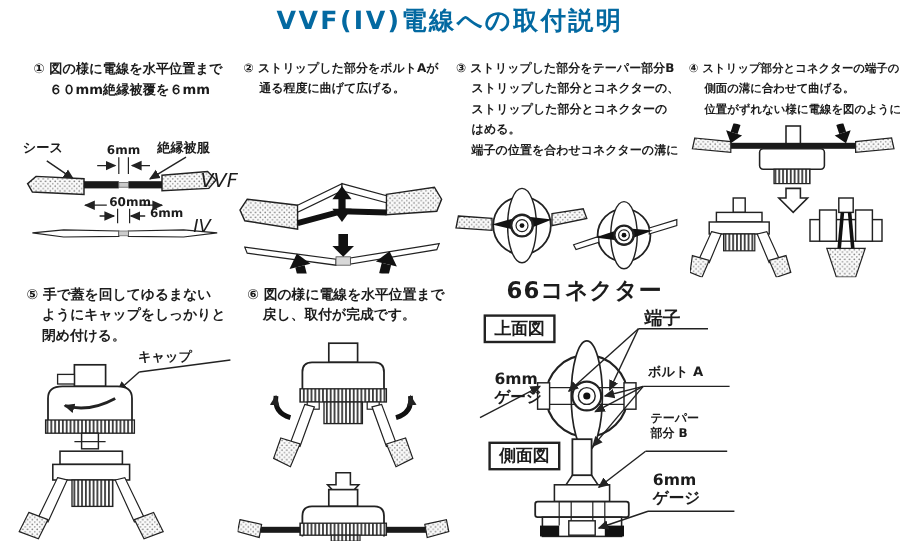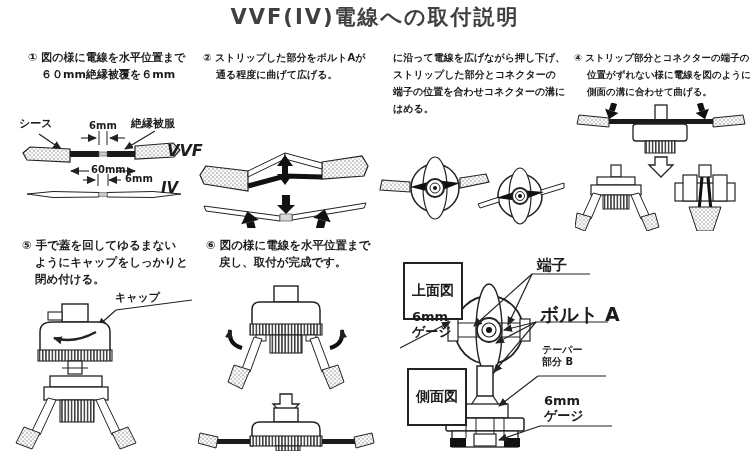--- a/index.html
+++ b/index.html
@@ -1,28 +1,28 @@
 <!DOCTYPE html>
 <html><head>
 <meta charset="utf-8">
 <style>
   *{margin:0;padding:0;box-sizing:border-box}
   html,body{background:#9a9a9a}
   .page{position:relative;width:750px;height:451px;background:#ffffff;overflow:hidden;
         font-family:"DejaVu Sans","Liberation Sans",sans-serif;color:#1c1c1c}
   .abs{position:absolute}
   .title{left:0;right:0;top:3px;text-align:center;font-size:21px;font-weight:bold;
-         color:#404040;letter-spacing:2px}
+         color:#0369a1;letter-spacing:2px}
   .step{font-weight:bold;white-space:nowrap}
   .step div{line-height:17px}
   .step .cont{padding-left:13px}
   .lbl{position:absolute;font-weight:bold;white-space:nowrap;line-height:1.15}
-  .boxlbl{position:absolute;border:2px solid #222;padding:18px 7px;font-weight:bold;
+  .boxlbl{position:absolute;border:2px solid #222;padding:1px 7px;font-weight:bold;
           font-size:14px;background:#fff;white-space:nowrap}
-  .wirelbl{font-style:italic;font-weight:bold}
+  .wirelbl{font-style:italic;font-weight:normal}
   svg{display:block;position:absolute;left:0;top:0}
   .dwrap{position:absolute}
 </style>
 </head>
 <body>
 
 <div class="page">
 
   <svg width="0" height="0" style="position:absolute">
     <defs>
@@ -47,30 +47,31 @@
     <div>① 図の様に電線を水平位置まで</div>
     <div class="cont">６０mm絶縁被覆を６mm</div>
   </div>
 
   <div class="abs step" style="left:203px;top:49px;font-size:10px">
     <div>② ストリップした部分をボルトAが</div>
     <div class="cont">通る程度に曲げて広げる。</div>
   </div>
 
   <div class="abs step" style="left:380px;top:49px;font-size:10px">
-    <div class="cont">に沿って電線を広げながら押し下げ、</div>
+    <div>③ ストリップした部分をテーパー部分B</div>
+    <div class="cont">ストリップした部分とコネクターの、</div>
     <div class="cont">ストリップした部分とコネクターの</div>
+    <div class="cont">はめる。</div>
     <div class="cont">端子の位置を合わせコネクターの溝に</div>
-    <div class="cont">はめる。</div>
   </div>
 
   <div class="abs step" style="left:574px;top:49px;font-size:9.5px">
     <div>④ ストリップ部分とコネクターの端子の</div>
+    <div class="cont">側面の溝に合わせて曲げる。</div>
     <div class="cont">位置がずれない様に電線を図のように</div>
-    <div class="cont">側面の溝に合わせて曲げる。</div>
   </div>
 
   <div class="abs step" style="left:206px;top:237px;font-size:11.5px">
     <div>⑥ 図の様に電線を水平位置まで</div>
     <div class="cont">戻し、取付が完成です。</div>
   </div>
 
   <div class="abs step" style="left:22px;top:237px;font-size:11.5px">
     <div>⑤ 手で蓋を回してゆるまない</div>
     <div class="cont">ようにキャップをしっかりと</div>
@@ -278,24 +279,25 @@
       <rect x="58" y="212" width="16" height="9" fill="#111"></rect>
       <rect x="112" y="212" width="16" height="9" fill="#111"></rect>
       <rect x="82" y="208" width="22" height="12" fill="#fff" stroke="#222" stroke-width="1.2"></rect>
 
       <line x1="146" y1="150" x2="214" y2="150" stroke="#222" stroke-width="1.2"></line>
       <line x1="146" y1="150" x2="107" y2="180" stroke="#222" stroke-width="1.2" marker-end="url(#ah)"></line>
 
       <line x1="148" y1="200" x2="220" y2="200" stroke="#222" stroke-width="1.2"></line>
       <line x1="148" y1="200" x2="107" y2="214" stroke="#222" stroke-width="1.2" marker-end="url(#ah)"></line>
     </svg>
+    <div class="lbl" style="left:30px;top:6px;font-size:19px;letter-spacing:1px">66コネクター</div>
     <div class="boxlbl" style="left:11px;top:36px">上面図</div>
     <div class="boxlbl" style="left:15px;top:142px">側面図</div>
     <div class="lbl" style="left:145px;top:31px;font-size:15px">端子</div>
-    <div class="lbl" style="left:148px;top:78px;font-size:19px">ボルト A</div>
+    <div class="lbl" style="left:148px;top:78px;font-size:11px">ボルト A</div>
     <div class="lbl" style="left:20px;top:84px;font-size:13px">
       <div>6mm</div>
       <div>ゲージ</div>
     </div>
     <div class="lbl" style="left:150px;top:118px;font-size:10px">
       <div>テーパー</div>
       <div>部分 B</div>
     </div>
     <div class="lbl" style="left:152px;top:168px;font-size:13px">
       <div>6mm</div>

